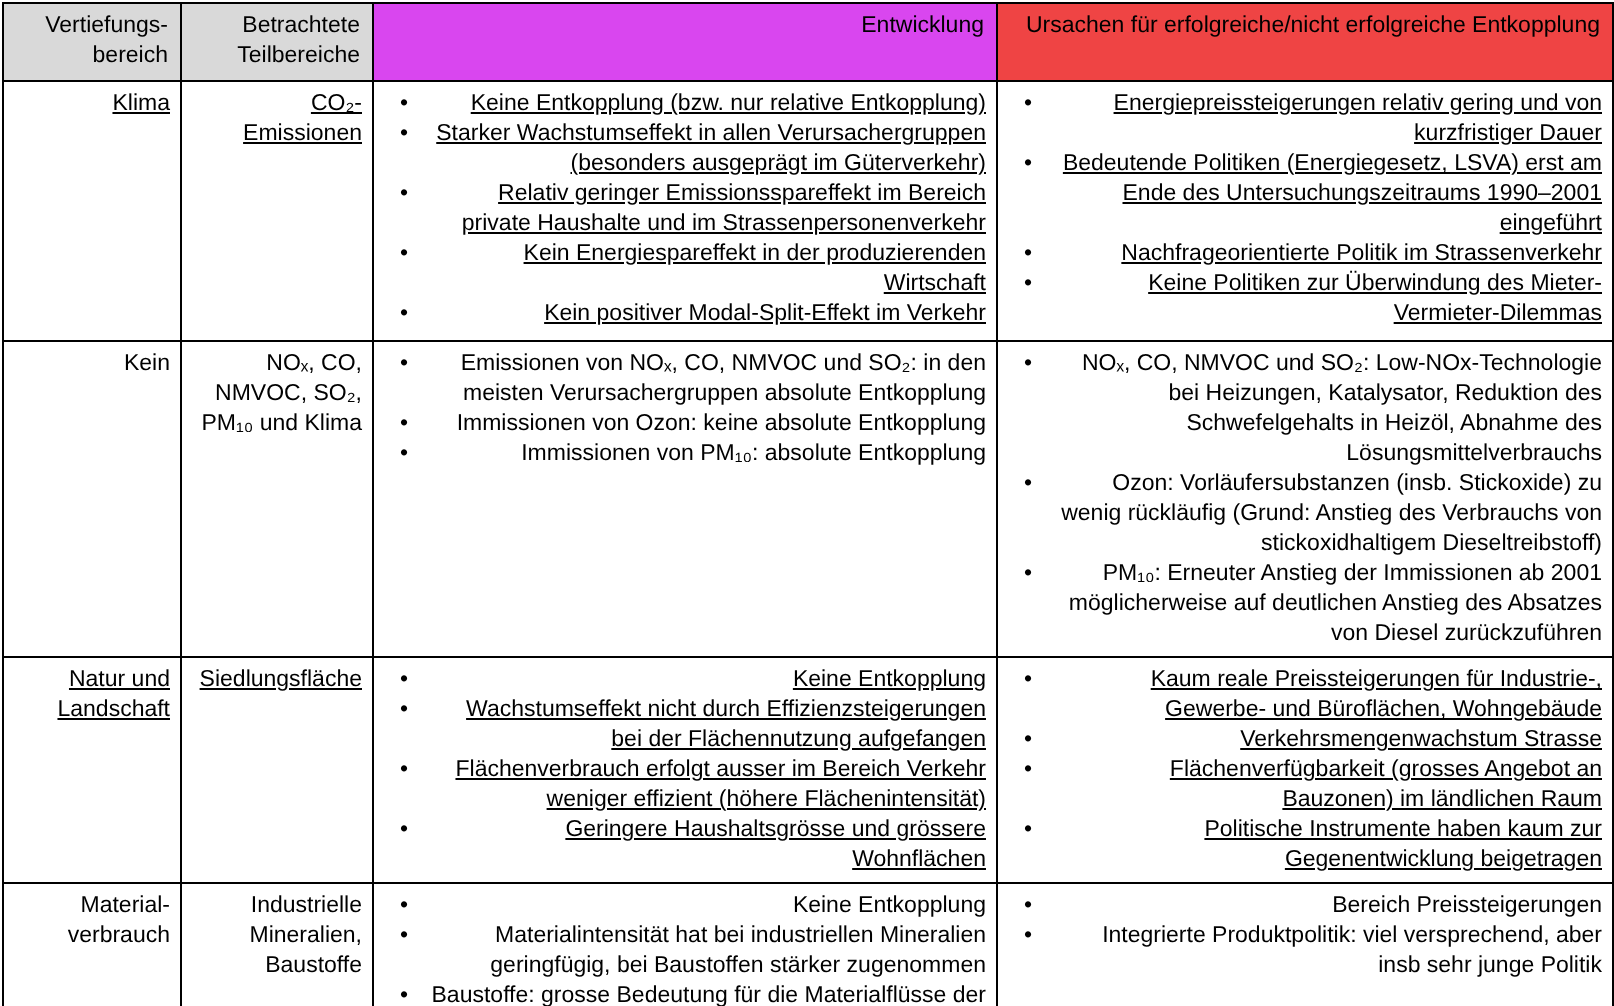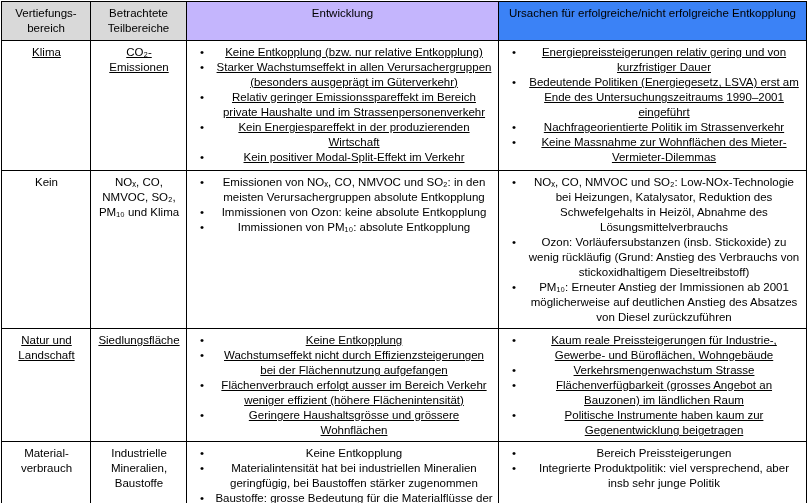--- a/index.html
+++ b/index.html
@@ -19,21 +19,21 @@
   table.main-table {
     border-collapse: collapse;
     table-layout: fixed;
     width: 805px;
     font-size: 11.5px;
     line-height: 15px;
   }
   th, td {
     border: 1px solid #000000;
     vertical-align: top;
-    text-align: center;
+    text-align: right;
     box-sizing: border-box;
     overflow: hidden;
   }
   th {
     background: #d9d9d9;
     font-weight: normal;
     padding: 4px 6px 4px 6px;
   }
   td {
     padding: 4px 5px 3px 6px;
@@ -68,43 +68,43 @@
     <colgroup>
       <col style="width:89px">
       <col style="width:96px">
       <col style="width:312px">
       <col style="width:308px">
     </colgroup>
     <thead>
       <tr>
         <th style="background: rgb(217, 217, 217);">Vertiefungs-bereich</th>
         <th style="background: rgb(217, 217, 217);">Betrachtete Teilbereiche</th>
-        <th style="background: #c4b5fd;">Entwicklung</th>
-        <th style="background: #3b82f6;">Ursachen für erfolgreiche/nicht erfolgreiche Entkopplung</th>
+        <th style="background: #d946ef;">Entwicklung</th>
+        <th style="background: #ef4444;">Ursachen für erfolgreiche/nicht erfolgreiche Entkopplung</th>
       </tr>
     </thead>
     <tbody>
   <tr>
     <td><span>Klima</span></td>
     <td><span>CO₂-Emissionen</span></td>
     <td>
             <ul class="bullets">
               <li>Keine Entkopplung (bzw. nur relative Entkopplung)</li>
               <li>Starker Wachstumseffekt in allen Verursachergruppen (besonders ausgeprägt im Güterverkehr)</li>
               <li>Relativ geringer Emissionsspareffekt im Bereich private Haushalte und im Strassenpersonenverkehr</li>
               <li>Kein Energiespareffekt in der produzierenden Wirtschaft</li>
               <li>Kein positiver Modal-Split-Effekt im Verkehr</li>
             </ul>
           </td>
     <td>
             <ul class="bullets">
               <li>Energiepreissteigerungen relativ gering und von kurzfristiger Dauer</li>
               <li>Bedeutende Politiken (Energiegesetz, LSVA) erst am Ende des Untersuchungszeitraums 1990–2001 eingeführt</li>
               <li>Nachfrageorientierte Politik im Strassenverkehr</li>
-              <li>Keine Massnahme zur Wohnflächen des Mieter-Vermieter-Dilemmas</li>
+              <li>Keine Politiken zur Überwindung des Mieter-Vermieter-Dilemmas</li>
             </ul>
           </td>
   </tr>
 
   <tr>
     <td><span>Kein</span></td>
     <td><span>NOₓ, CO, NMVOC, SO₂, PM₁₀ und Klima</span></td>
     <td>
             <ul class="bullets">
               <li>Emissionen von NOₓ, CO, NMVOC und SO₂: in den meisten Verursachergruppen absolute Entkopplung</li>

